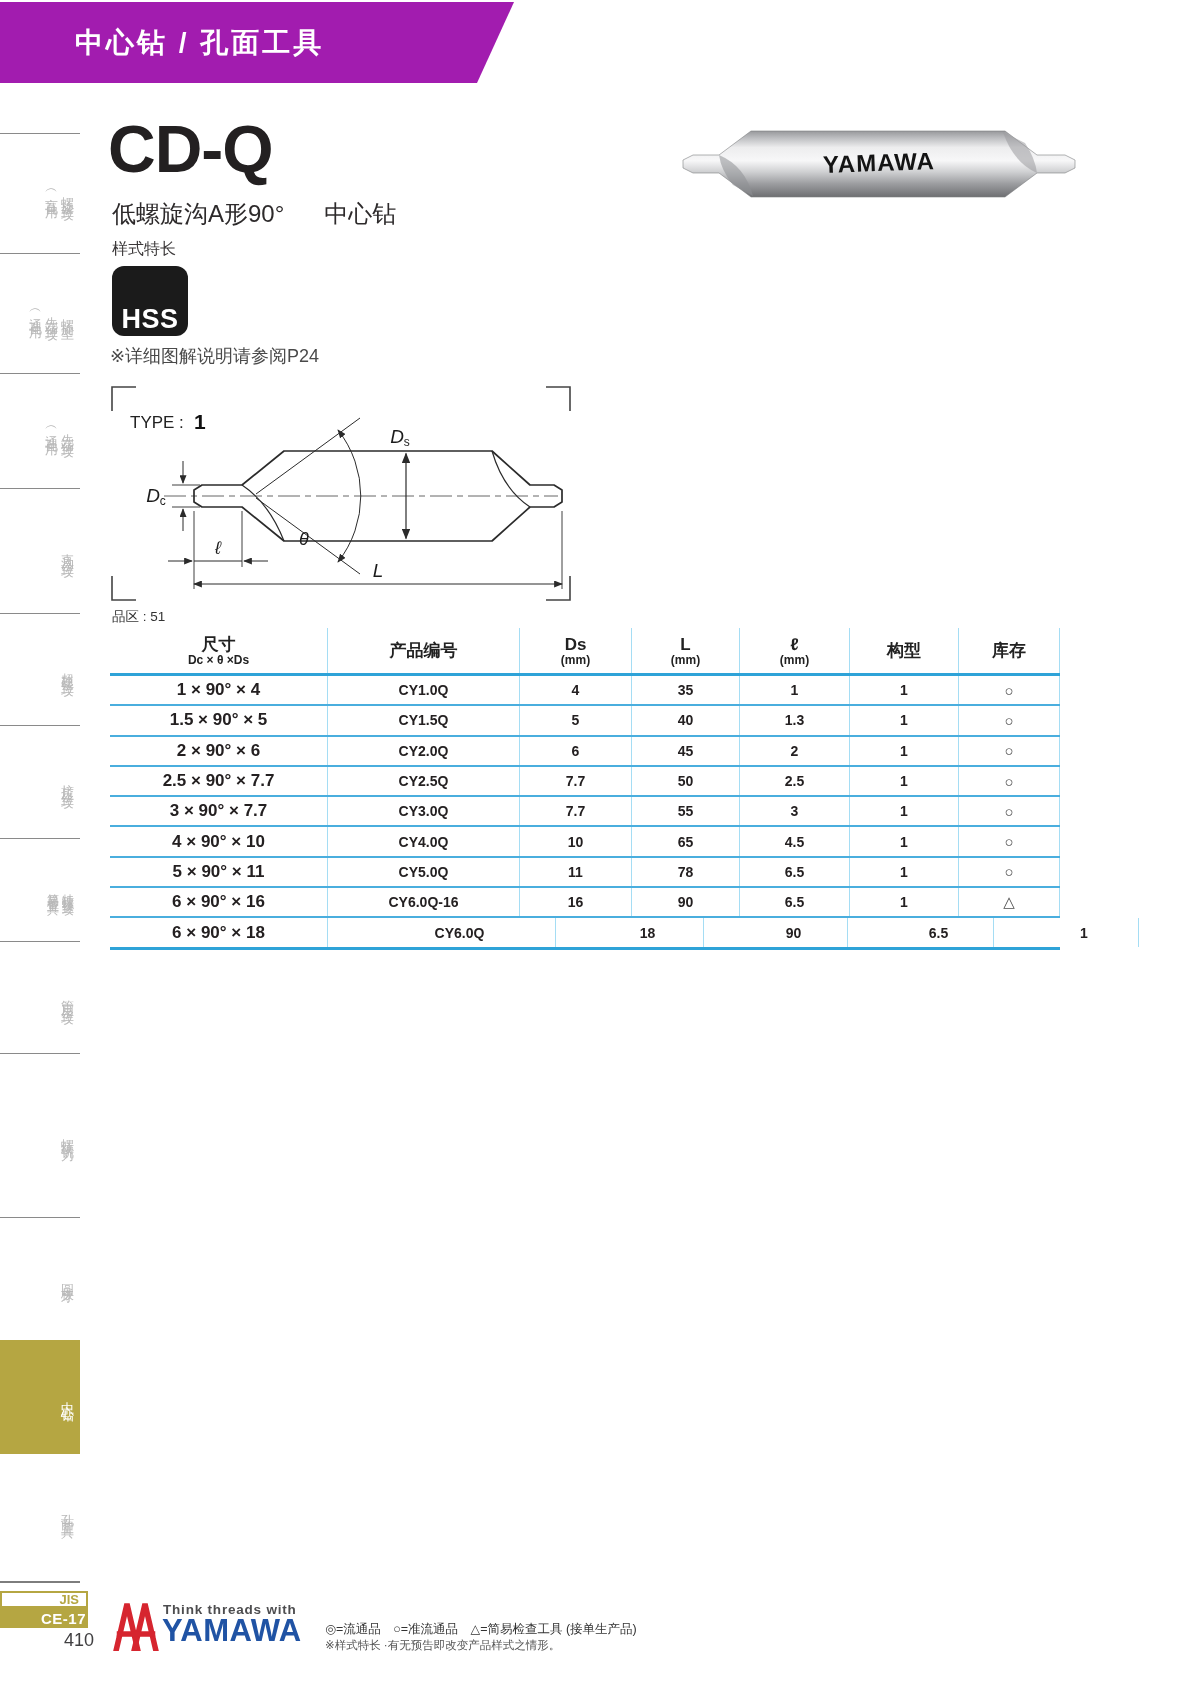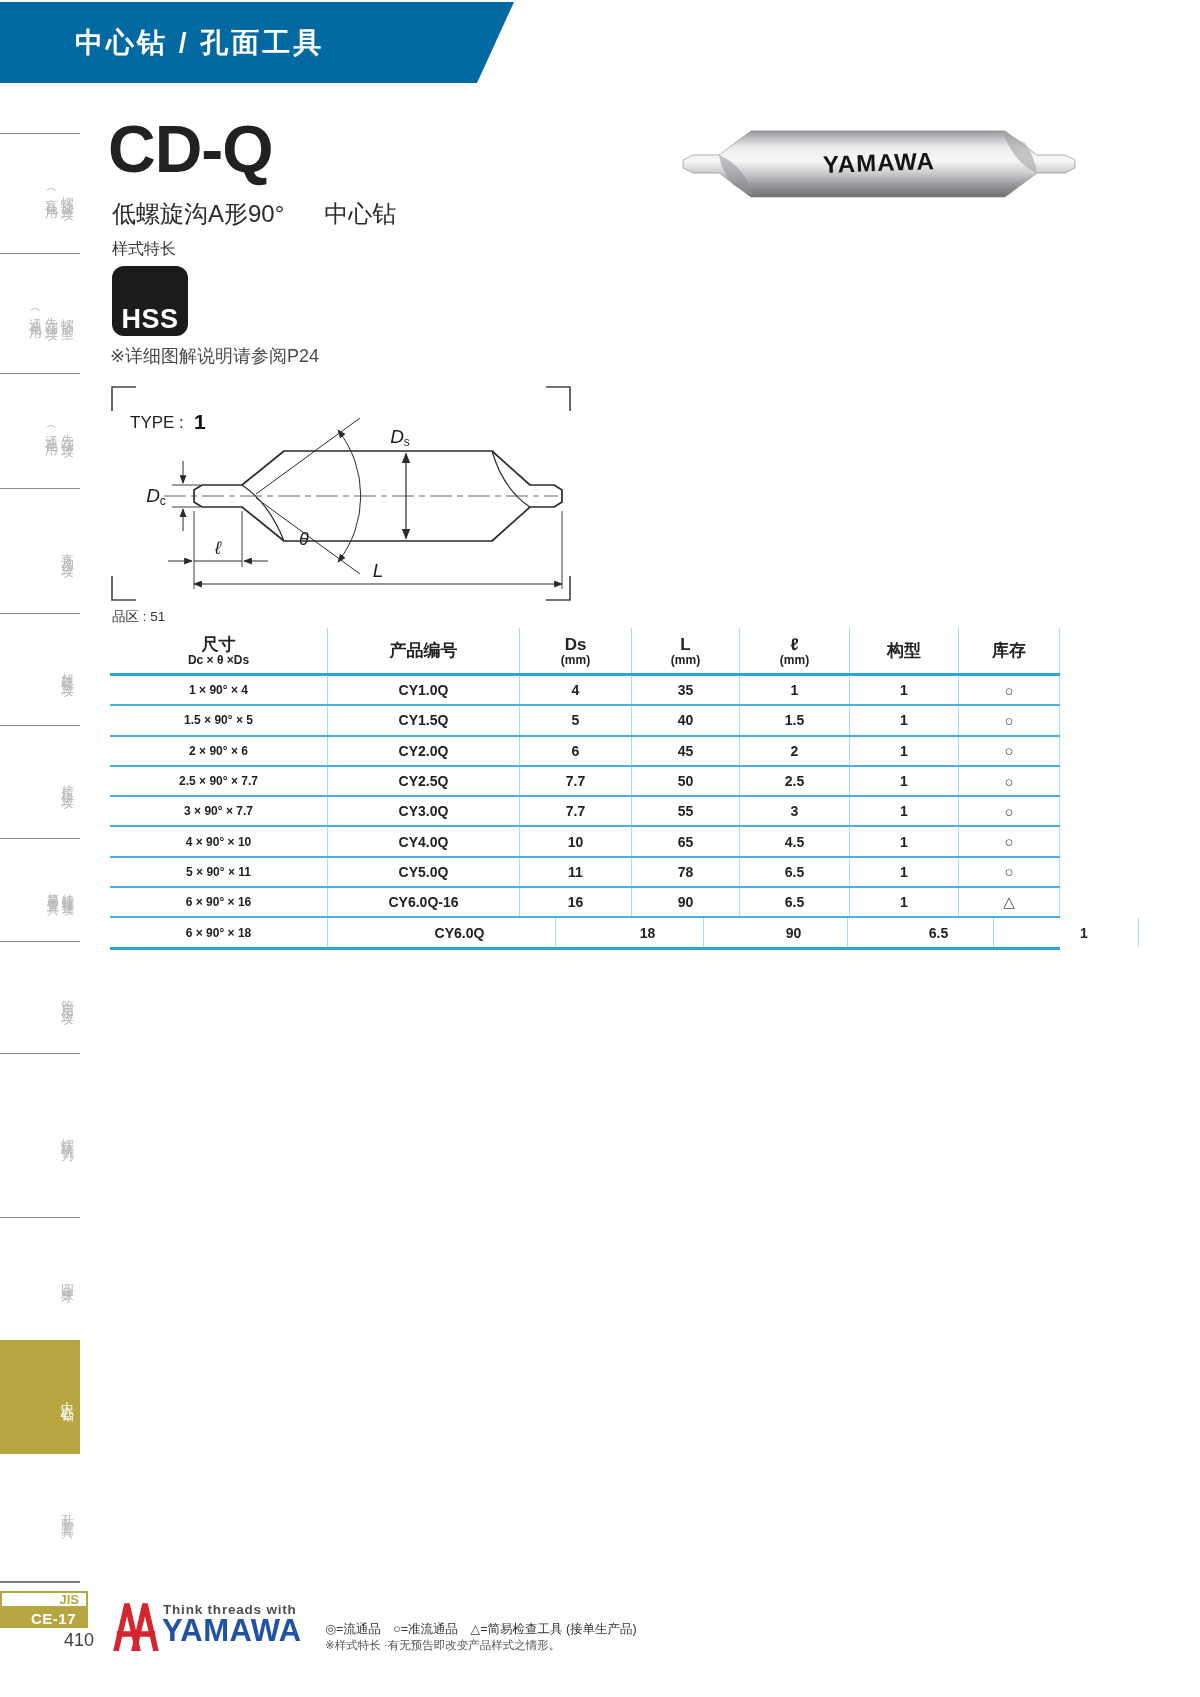--- a/index.html
+++ b/index.html
@@ -1,40 +1,40 @@
 <!DOCTYPE html>
 <html><head>
 <meta charset="utf-8">
 <style>
   html,body{margin:0;padding:0;background:#fff;}
   body{width:1200px;height:1697px;position:relative;overflow:hidden;
        font-family:"Liberation Sans","DejaVu Sans",sans-serif;color:#222;}
 
   
-  .header-bar{position:absolute;left:0;top:2px;width:514px;height:81px;background:#0369a1;
+  .header-bar{position:absolute;left:0;top:2px;width:514px;height:81px;background:#a21caf;
       clip-path:polygon(0 0,100% 0,calc(100% - 37px) 100%,0 100%);
       display:flex;align-items:center;padding-left:75px;box-sizing:border-box;}
   .header-bar .t{color:#fff;font-size:28px;font-weight:700;letter-spacing:3px;}
 
   
   .sidebar{position:absolute;left:0;top:0;width:80px;height:1697px;}
   .side-item{position:absolute;left:0;width:80px;box-sizing:border-box;
       display:flex;justify-content:flex-end;align-items:center;padding-right:5px;}
   .side-item.divided{border-top:1px solid #8a8a8a;}
   .side-item .vtext{writing-mode:vertical-rl;color:#b9b9b9;font-size:13px;
       letter-spacing:4px;line-height:16px;text-align:center;}
   .side-item .vtext.small{font-size:12px;letter-spacing:2px;line-height:15px;}
   .side-item.active{background:#b5a642;}
   .side-item.active .vtext{color:#fff;}
   .side-footline{position:absolute;left:0;top:1581px;width:80px;height:2px;background:#7d7d7d;}
   .jis-box{position:absolute;left:0;top:1591px;width:88px;height:17px;background:#fff;
       border:2px solid #b5a642;box-sizing:border-box;display:flex;align-items:center;
       justify-content:flex-end;padding-right:7px;color:#b5a642;font-weight:700;font-size:13px;}
   .ce-box{position:absolute;left:0;top:1608px;width:88px;height:20px;background:#b5a642;
-      display:flex;align-items:center;justify-content:flex-end;padding-right:12px;
+      display:flex;align-items:center;justify-content:flex-end;padding-right:2px;
       box-sizing:border-box;color:#fff;font-weight:700;font-size:15px;letter-spacing:.5px;}
   .page-num{position:absolute;left:0;top:1630px;width:81px;text-align:right;
       font-size:18px;color:#414042;margin-left:13px;}
 
   
   .model{position:absolute;left:108px;top:116px;margin:0;font-size:66px;line-height:1;
       font-weight:700;color:#232021;letter-spacing:-1px;}
   .subtitle{position:absolute;left:112px;top:198px;font-size:24px;color:#2d2a2b;}
   .subtitle .tail{margin-left:40px;}
   .feature{position:absolute;left:112px;top:239px;font-size:16px;color:#3a3738;}
@@ -52,21 +52,21 @@
   .thead,.trow{display:grid;grid-template-columns:218px 192px 112px 108px 110px 109px 101px;}
   .thead{height:45px;border-bottom:3px solid #2fa3d8;}
   .th{border-right:1px solid #a5ddf4;display:flex;flex-direction:column;
       align-items:center;justify-content:center;text-align:right;}
   .th-title{font-size:17px;font-weight:700;color:#222;line-height:19px;}
   .th-sub{font-size:12px;font-weight:700;color:#222;line-height:13px;}
   .trow{height:28.3px;border-bottom:2px solid #4aaede;}
   .tbody .trow:last-child{border-bottom:3px solid #2fa3d8;gap:36px;}
   .td{border-right:1px solid #a5ddf4;display:flex;align-items:center;justify-content:center;
       font-size:14px;font-weight:700;color:#242021;}
-  .td.c0{font-size:12px;}
+  .td.c0{font-size:17px;}
   .td.c6{font-weight:400;font-size:15px;color:#4d4d4d;}
 
   
   .logo-mark{position:absolute;left:113px;top:1601px;}
   .tagline{position:absolute;left:163px;top:1602px;font-size:13.5px;font-weight:700;
       color:#4d4d4f;letter-spacing:.8px;}
   .brand{position:absolute;left:162px;top:1613px;font-size:31px;font-weight:700;
       color:#2053a4;letter-spacing:.5px;}
   .legend{position:absolute;left:325px;top:1621px;font-size:12.5px;color:#333;}
   .disclaimer{position:absolute;left:325px;top:1638px;font-size:11.5px;color:#555;}
@@ -263,21 +263,21 @@
           <div class="td c3">35</div>
           <div class="td c4">1</div>
           <div class="td c5">1</div>
           <div class="td c6">○</div>
         </div>
         <div class="trow">
           <div class="td c0">1.5 × 90° × 5</div>
           <div class="td c1">CY1.5Q</div>
           <div class="td c2">5</div>
           <div class="td c3">40</div>
-          <div class="td c4">1.5</div>
+          <div class="td c4">1.3</div>
           <div class="td c5">1</div>
           <div class="td c6">○</div>
         </div>
         <div class="trow">
           <div class="td c0">2 × 90° × 6</div>
           <div class="td c1">CY2.0Q</div>
           <div class="td c2">6</div>
           <div class="td c3">45</div>
           <div class="td c4">2</div>
           <div class="td c5">1</div>

